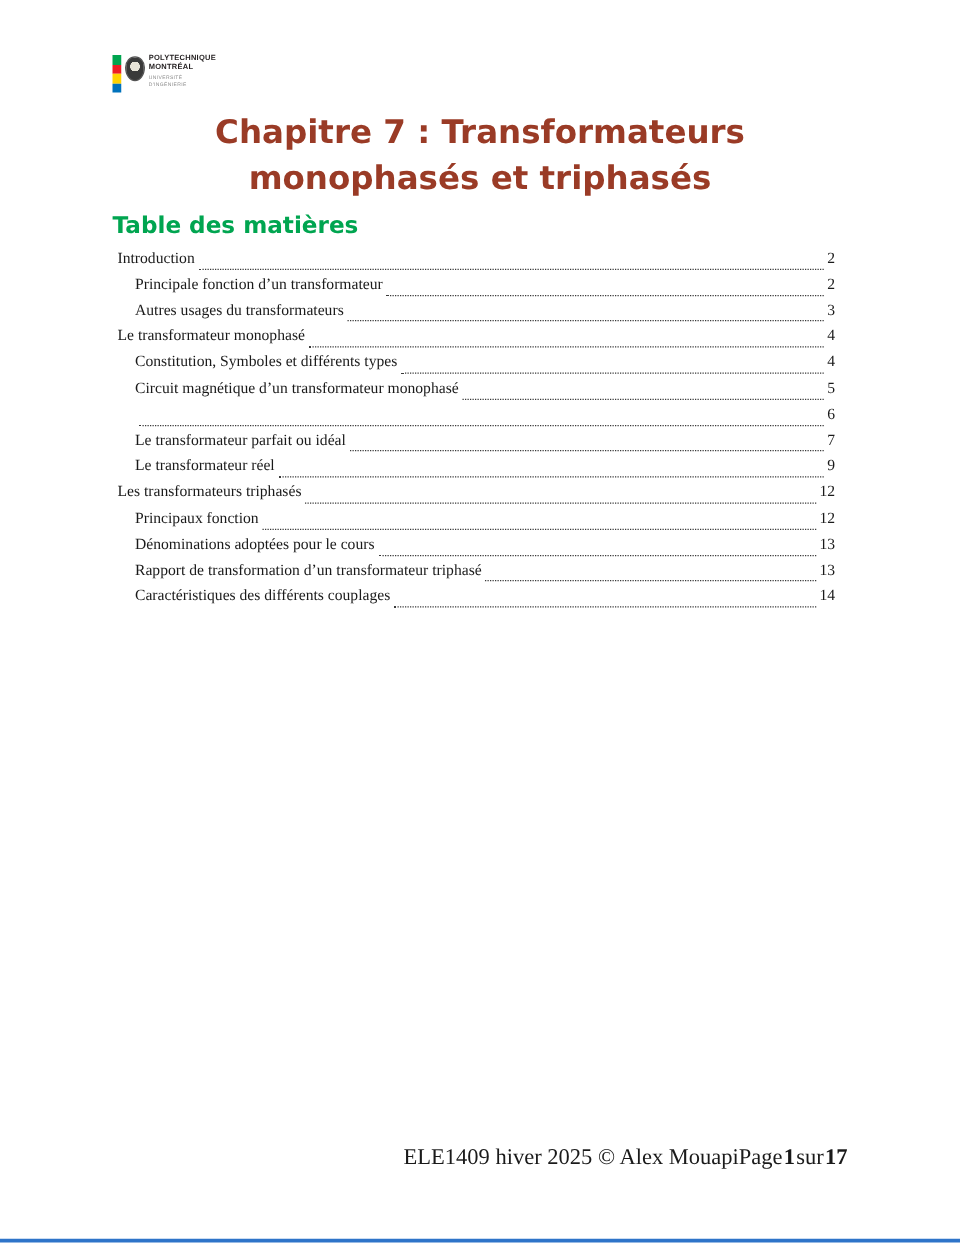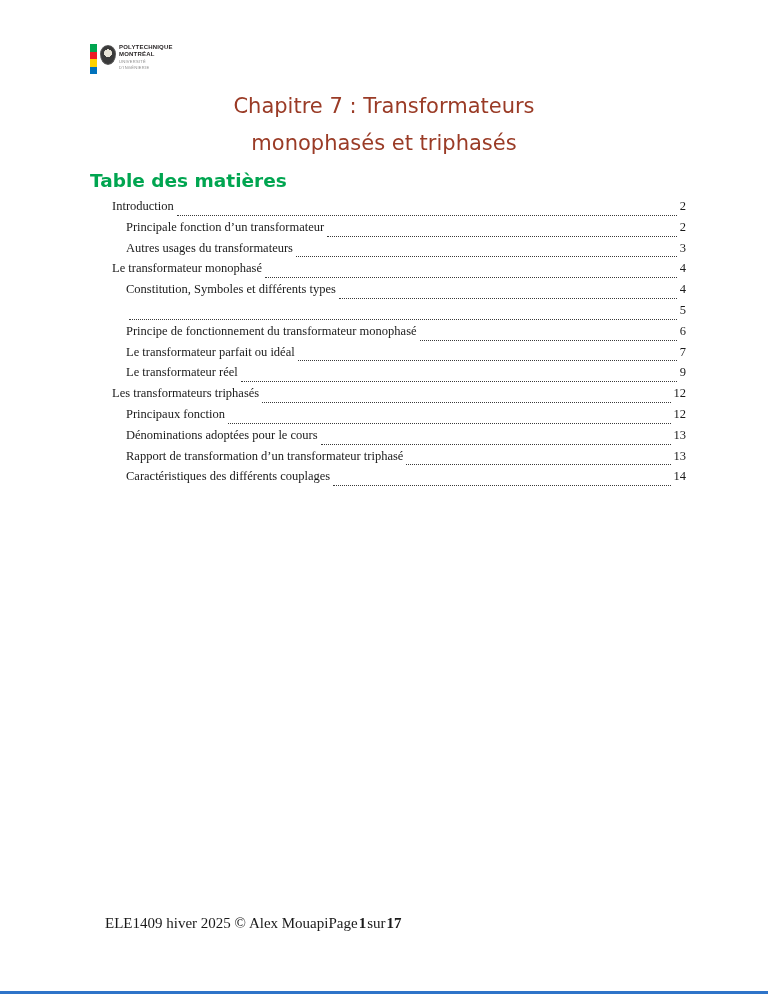--- a/index.html
+++ b/index.html
@@ -41,40 +41,40 @@
   .logo-text .lg-small {
     font-family: "Liberation Sans", sans-serif;
     font-size: 4px; color: #8a8a8a; line-height: 5px; letter-spacing: .3px; margin-top: 1px;
   }
 
   
   .chapter-title {
     position: absolute; top: 88px; left: 90px; right: 90px;
     text-align: center;
     font-family: "DejaVu Sans", "Liberation Sans", sans-serif;
-    font-weight: 400;
-    font-size: 21px;
+    font-weight: 700;
+    font-size: 26px;
     line-height: 37px;
     color: var(--title, #9A3B26);
     margin: 0;
   }
 
   
   .toc-heading {
     position: absolute; top: 170px; left: 90px;
     font-family: "DejaVu Sans", "Liberation Sans", sans-serif;
     font-weight: 700;
     font-size: 18.5px;
     color: var(--toc_heading, #00A550);
     margin: 0;
   }
 
   
   .toc {
-    position: absolute; top: 199px; left: 98px; width: 588px;
+    position: absolute; top: 199px; left: 80px; width: 588px;
   }
   .toc-row {
     display: flex; align-items: baseline;
     font-family: "Liberation Serif", serif;
     font-size: 12.5px;
     color: #1a1a1a;
     height: 20.8px;
   }
   .toc-row.level1 { padding-left: 14px; }
   .toc-row.level2 { padding-left: 28px; text-align: right; }
@@ -84,23 +84,23 @@
     align-self: flex-end;
     margin: 0 3px 4px 3px;
     border-bottom: 1.6px dotted #3a3a3a;
     min-width: 10px;
   }
   .toc-page { white-space: nowrap; }
 
   
   .footer {
     position: absolute; left: 105px; right: 90px; top: 915px;
-    display: flex; justify-content: flex-start; align-items: baseline;
+    display: flex; justify-content: flex-end; align-items: baseline;
     font-family: "Liberation Serif", serif;
-    font-size: 15px;
+    font-size: 18px;
     color: #1a1a1a;
   }
   .footer-right { display: inline-flex; gap: 1px; }
   .footer-right .bold { font-weight: 700; }
 
   .bottom-edge {
     position: absolute; left: 0; right: 0; bottom: 0; height: 3px;
     background: var(--bottom_edge, #2e74c9);
   }
 </style>
@@ -152,25 +152,25 @@
         <span class="toc-label">Le transformateur monophasé</span>
         <span class="toc-dots"></span>
         <span class="toc-page">4</span>
       </div>
       <div class="toc-row level2">
         <span class="toc-label">Constitution, Symboles et différents types</span>
         <span class="toc-dots"></span>
         <span class="toc-page">4</span>
       </div>
       <div class="toc-row level2">
+        <span class="toc-label">Circuit magnétique d’un transformateur monophasé</span>
         <span class="toc-dots"></span>
         <span class="toc-page">5</span>
       </div>
       <div class="toc-row level2">
-        <span class="toc-label">Principe de fonctionnement du transformateur monophasé</span>
         <span class="toc-dots"></span>
         <span class="toc-page">6</span>
       </div>
       <div class="toc-row level2">
         <span class="toc-label">Le transformateur parfait ou idéal</span>
         <span class="toc-dots"></span>
         <span class="toc-page">7</span>
       </div>
       <div class="toc-row level2">
         <span class="toc-label">Le transformateur réel</span>

